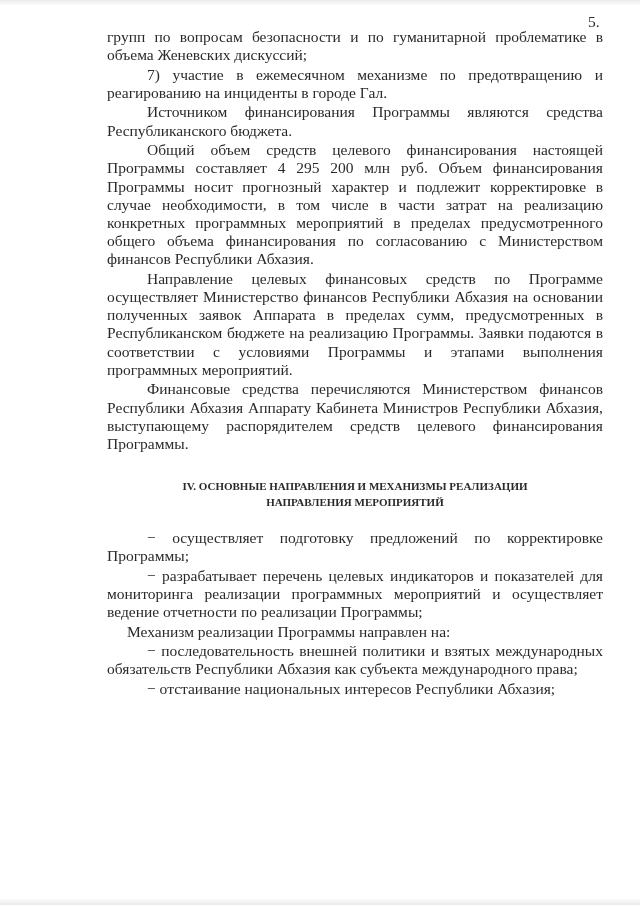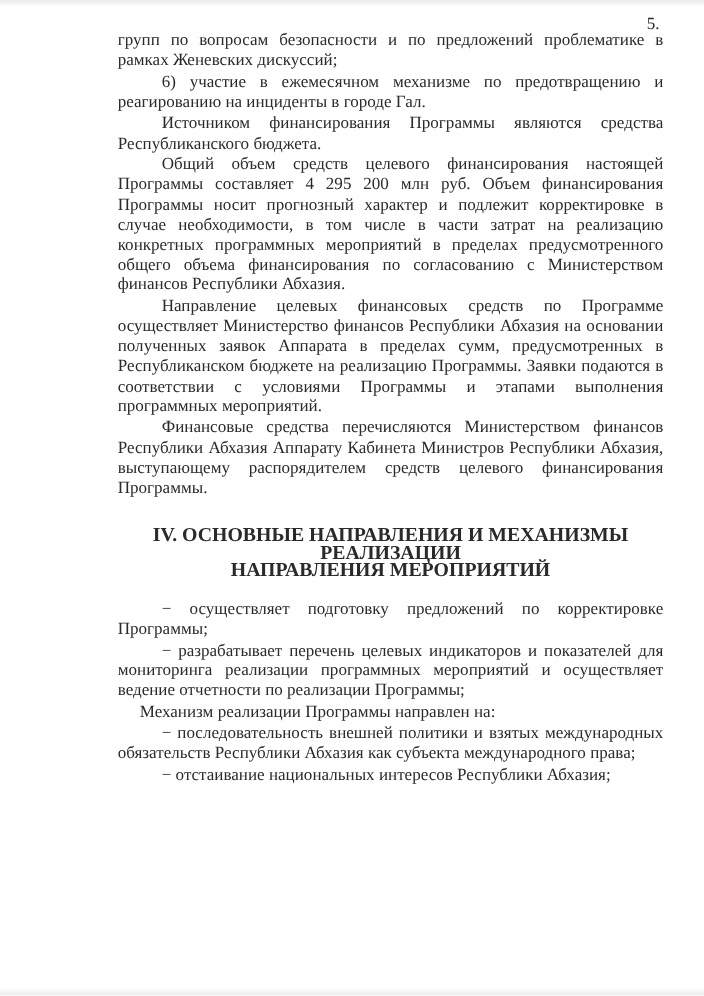--- a/index.html
+++ b/index.html
@@ -9,33 +9,33 @@
               background:linear-gradient(to bottom,#e6e6e6,#fafafa); opacity:.8; }
   .scan-bottom { position:absolute; left:0; bottom:0; width:640px; height:6px;
                  background:linear-gradient(to top,#e4e4e4,#fbfbfb); opacity:.8; }
   .page-num { position:absolute; left:588px; top:13px; font-size:15.5px; line-height:18px; }
   .content { position:absolute; left:107px; top:28px; width:496px;
              font-size:15.5px; line-height:18.2px; }
   .p { margin:0 0 1.3px 0; text-align:justify; text-align-last:left; }
   .ind { text-indent:40px; }
   .ind2 { text-indent:20px; }
   .heading { margin:25px 0 19px 0; text-align:center; font-weight:bold;
-             font-size:18px; line-height:16px; }
+             font-size:11px; line-height:16px; }
   .heading span { display:block; }
 </style>
 </head>
 <body>
 
 <div class="scan-top"></div>
 
 <div class="page-num">5.</div>
 
 <div class="content">
-  <p class="p">групп по вопросам безопасности и по предложений проблематике в рамках Женевских дискуссий;</p>
-  <p class="p ind">6) участие в ежемесячном механизме по предотвращению и реагированию на инциденты в городе Гал.</p>
+  <p class="p">групп по вопросам безопасности и по гуманитарной проблематике в объема Женевских дискуссий;</p>
+  <p class="p ind">7) участие в ежемесячном механизме по предотвращению и реагированию на инциденты в городе Гал.</p>
   <p class="p ind">Источником финансирования Программы являются средства Республиканского бюджета.</p>
   <p class="p ind">Общий объем средств целевого финансирования настоящей Программы составляет 4 295 200 млн руб. Объем финансирования Программы носит прогнозный характер и подлежит корректировке в случае необходимости, в том числе в части затрат на реализацию конкретных программных мероприятий в пределах предусмотренного общего объема финансирования по согласованию с Министерством финансов Республики Абхазия.</p>
   <p class="p ind">Направление целевых финансовых средств по Программе осуществляет Министерство финансов Республики Абхазия на основании полученных заявок Аппарата в пределах сумм, предусмотренных в Республиканском бюджете на реализацию Программы. Заявки подаются в соответствии с условиями Программы и этапами выполнения программных мероприятий.</p>
   <p class="p ind">Финансовые средства перечисляются Министерством финансов Республики Абхазия Аппарату Кабинета Министров Республики Абхазия, выступающему распорядителем средств целевого финансирования Программы.</p>
 
   <div class="heading">
     <span>IV. ОСНОВНЫЕ НАПРАВЛЕНИЯ И МЕХАНИЗМЫ РЕАЛИЗАЦИИ</span>
     <span>НАПРАВЛЕНИЯ МЕРОПРИЯТИЙ</span>
   </div>
 

